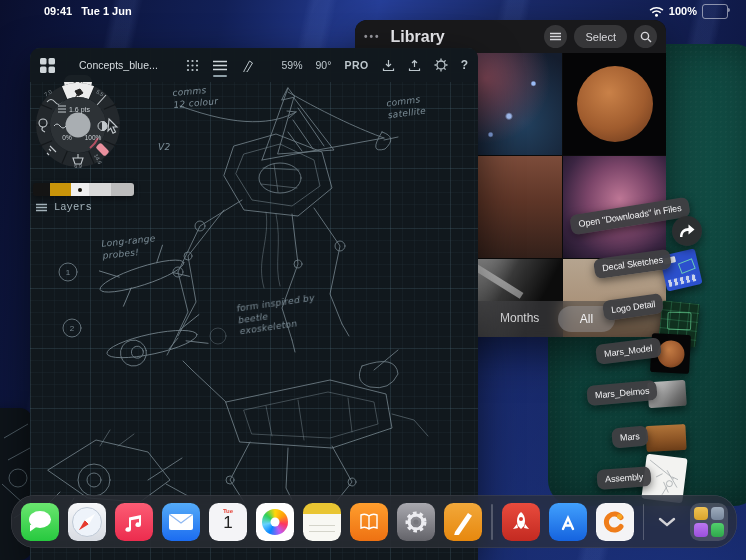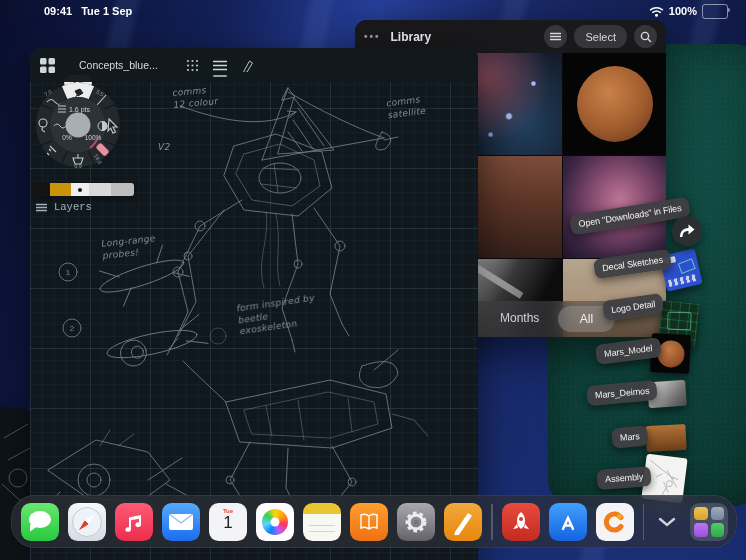--- a/index.html
+++ b/index.html
@@ -31,21 +31,21 @@
   
   #stage-thumb{position:absolute;left:-16px;top:408px;width:48px;height:152px;border-radius:12px;
     background:#0e141a;box-shadow:0 6px 20px rgba(0,0,0,.5);}
 
   
   #library{position:absolute;left:355px;top:20px;width:311px;height:317px;border-radius:12px;overflow:hidden;
     background:#0a0a0a;box-shadow:0 14px 44px rgba(0,0,0,.55);}
   #lib-header{position:absolute;left:0;top:0;right:0;height:33px;background:rgba(26,26,28,.97);
     display:flex;align-items:center;padding:0 9px;box-sizing:border-box;}
   #lib-header .more{color:#9a9aa0;font-size:10px;letter-spacing:2px;font-weight:700;}
-  #lib-header .title{color:#ececf0;font-size:12px;font-weight:700;margin-left:10px;}
+  #lib-header .title{color:#ececf0;font-size:16px;font-weight:700;margin-left:10px;}
   #lib-header .controls{margin-left:auto;display:flex;align-items:center;gap:7px;}
   .cbtn{height:23px;min-width:23px;border-radius:12px;background:rgba(58,58,60,.9);display:flex;align-items:center;justify-content:center;color:#d8d8dc;}
   .cbtn.select{padding:0 11px;font-size:11px;}
   .photo{position:absolute;}
   .ph-horsehead{background:
      radial-gradient(circle at 72% 30%,rgba(160,195,255,.95) 0 1.5px,transparent 3px),
      radial-gradient(circle at 48% 62%,rgba(170,200,255,.9) 0 2px,transparent 4px),
      radial-gradient(circle at 30% 80%,rgba(150,185,255,.8) 0 1.5px,transparent 3px),
      radial-gradient(ellipse at 25% 25%,#7e4656 0%,rgba(126,70,86,0) 60%),
      radial-gradient(ellipse at 62% 68%,#22415f 0%,#141d2e 75%);}
@@ -380,20 +380,48 @@
                 <path d="M0 1.5h14M0 5.5h14M0 9.5h14"></path>
               </g>
             </svg>
         </span>
         <span class="tb-ico">
           <svg width="13" height="13">
               <path d="M3 12 L8.5 2 l3 2 -5.5 9 -3.5 1 z" stroke="#bcc6cc" fill="none" stroke-width="1"></path>
             </svg>
         </span>
       </div>
+      <div class="rgroup">
+        <span>59%</span>
+        <span>90°</span>
+        <span class="pro">PRO</span>
+        <span class="tb-ico">
+          <svg width="13" height="13">
+              <g stroke="#bcc6cc" stroke-width="1.2" fill="none">
+                <path d="M6.5 1 v6 M4 5 l2.5 2.5 2.5 -2.5 M1.5 9.5 v2 h10 v-2"></path>
+              </g>
+            </svg>
+        </span>
+        <span class="tb-ico">
+          <svg width="13" height="13">
+              <g stroke="#bcc6cc" stroke-width="1.2" fill="none">
+                <path d="M6.5 8 v-6 M4 4 l2.5 -2.5 2.5 2.5 M1.5 9.5 v2 h10 v-2"></path>
+              </g>
+            </svg>
+        </span>
+        <span class="tb-ico">
+          <svg width="14" height="14">
+              <circle cx="7" cy="7" r="4" stroke="#bcc6cc" stroke-width="1.3" fill="none"></circle>
+              <g stroke="#bcc6cc" stroke-width="1.3">
+                <path d="M7 0.5v2M7 11.5v2M0.5 7h2M11.5 7h2M2.4 2.4l1.4 1.4M10.2 10.2l1.4 1.4M2.4 11.6l1.4-1.4M10.2 3.8l1.4-1.4"></path>
+              </g>
+            </svg>
+        </span>
+        <span class="qmark">?</span>
+      </div>
     </div>
   </div>
 
   <div class="dtag" style="left:570px;top:206px;transform:rotate(-9deg);">Open "Downloads" in Files</div>
 
   <div id="share-btn">
     <svg width="18" height="16">
       <path d="M2 14 C2 8 6 5 10.5 5 L10.5 1.5 L16.5 6.5 L10.5 11.5 L10.5 8 C7 8 4.5 9.5 4.5 14 Z" fill="#fff"></path>
     </svg>
   </div>
@@ -508,21 +536,21 @@
       <div class="mini m1"></div>
       <div class="mini m2"></div>
       <div class="mini m3"></div>
       <div class="mini m4"></div>
     </div>
   </div>
 
   <div id="statusbar">
     <div class="left">
       <span>09:41</span>
-      <span>Tue 1 Sep</span>
+      <span>Tue 1 Jun</span>
     </div>
     <div class="right">
       <svg width="15" height="11">
         <g stroke="#fff" stroke-width="1.5" fill="none" stroke-linecap="round">
           <path d="M1.5 3.8 C5 0.9 10 0.9 13.5 3.8"></path>
           <path d="M3.8 6.4 C6.2 4.5 8.8 4.5 11.2 6.4"></path>
         </g>
         <circle cx="7.5" cy="9.2" r="1.5" fill="#fff"></circle>
       </svg>
       <span>100%</span>

